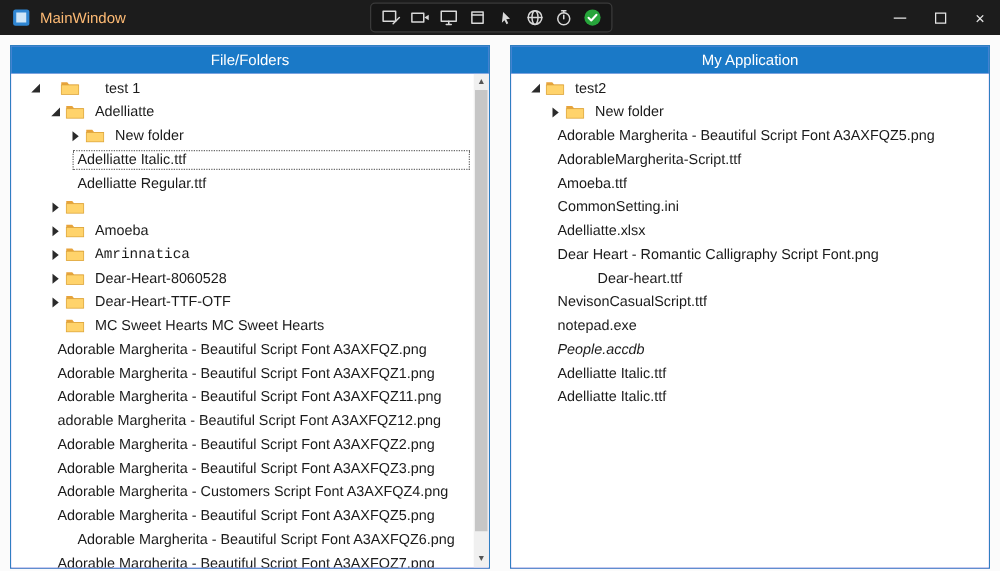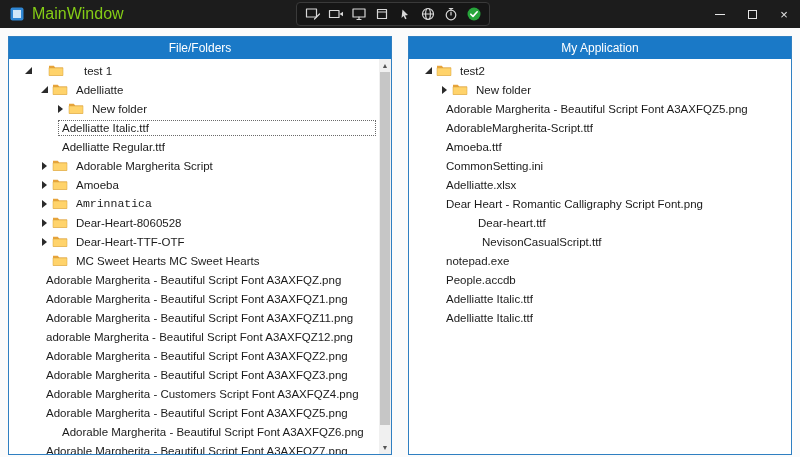--- a/index.html
+++ b/index.html
@@ -5,21 +5,21 @@
   * { box-sizing:border-box; margin:0; padding:0; }
   html,body { width:800px; height:457px; overflow:hidden; }
   body { font-family:"Liberation Sans", sans-serif; background:#fdfdfd; }
 
   .window { width:800px; height:457px; display:flex; flex-direction:column; background:#fbfbfb; }
 
   
   .titlebar { flex:0 0 28px; height:28px; background:var(--titlebar-bg,#1c1c1c); color:#fff;
               display:flex; align-items:center; position:relative; }
   .app-icon { margin-left:10px; width:14px; height:14px; display:inline-flex; }
-  .win-title { font-size:16px; margin-left:8px; color:#84cc16; }
+  .win-title { font-size:12px; margin-left:8px; color:#fdba74; }
   .cap-toolbar { position:absolute; left:296px; top:2px; height:24px; background:var(--toolbar-bg,#161616);
                  border:1px solid #3a3a3a; border-radius:4px; display:flex; align-items:center; padding:0 5px; gap:2px; }
   .tool-btn { width:21px; height:20px; display:flex; align-items:center; justify-content:center; border-radius:3px; }
   .win-controls { position:absolute; right:0; top:0; height:28px; display:flex; }
   .ctrl { width:32px; height:28px; display:flex; align-items:center; justify-content:center; color:#e6e6e6; }
   .min-glyph { width:10px; height:1px; background:#e6e6e6; display:block; }
   .max-glyph { width:9px; height:9px; border:1px solid #e6e6e6; display:block; }
   .close-glyph { font-size:13px; line-height:1; }
 
   
@@ -175,21 +175,20 @@
               <span class="label">Adelliatte Regular.ttf</span>
             </div>
             <div class="tree-row folder-row" style="padding-left: 27px;">
               <span class="expander collapsed"></span>
               <span class="folder-ico">
                 <svg width="16" height="13" viewBox="0 0 16 13">
                   <path d="M1 1.8 h4.8 l1.4 1.7 H15 v8 H1 z" fill="#e7a33b"></path>
                   <rect x="1" y="4" width="14" height="7.5" fill="#ffd36b" stroke="#d8a23a" stroke-width="0.5"></rect>
                 </svg>
               </span>
-              <span class="label">Adorable Margherita Script</span>
             </div>
             <div class="tree-row folder-row" style="padding-left: 27px;">
               <span class="expander collapsed"></span>
               <span class="folder-ico">
                 <svg width="16" height="13" viewBox="0 0 16 13">
                   <path d="M1 1.8 h4.8 l1.4 1.7 H15 v8 H1 z" fill="#e7a33b"></path>
                   <rect x="1" y="4" width="14" height="7.5" fill="#ffd36b" stroke="#d8a23a" stroke-width="0.5"></rect>
                 </svg>
               </span>
               <span class="label">Amoeba</span>
@@ -328,29 +327,29 @@
               <span class="label">Adelliatte.xlsx</span>
             </div>
             <div class="tree-row file-row" style="padding-left: 27px;">
               <span class="expander none"></span>
               <span class="label">Dear Heart - Romantic Calligraphy Script Font.png</span>
             </div>
             <div class="tree-row file-row" style="padding-left: 27px; gap: 32px;">
               <span class="expander none"></span>
               <span class="label">Dear-heart.ttf</span>
             </div>
-            <div class="tree-row file-row" style="padding-left: 27px; gap: 36px;">
+            <div class="tree-row file-row" style="padding-left: 27px;">
               <span class="expander none"></span>
               <span class="label">NevisonCasualScript.ttf</span>
             </div>
             <div class="tree-row file-row" style="padding-left: 27px;">
               <span class="expander none"></span>
               <span class="label">notepad.exe</span>
             </div>
-            <div class="tree-row file-row" style="padding-left: 27px;">
+            <div class="tree-row file-row" style="padding-left: 27px; font-style: italic;">
               <span class="expander none"></span>
               <span class="label">People.accdb</span>
             </div>
             <div class="tree-row file-row" style="padding-left: 27px;">
               <span class="expander none"></span>
               <span class="label">Adelliatte Italic.ttf</span>
             </div>
             <div class="tree-row file-row" style="padding-left: 27px;">
               <span class="expander none"></span>
               <span class="label">Adelliatte Italic.ttf</span>

